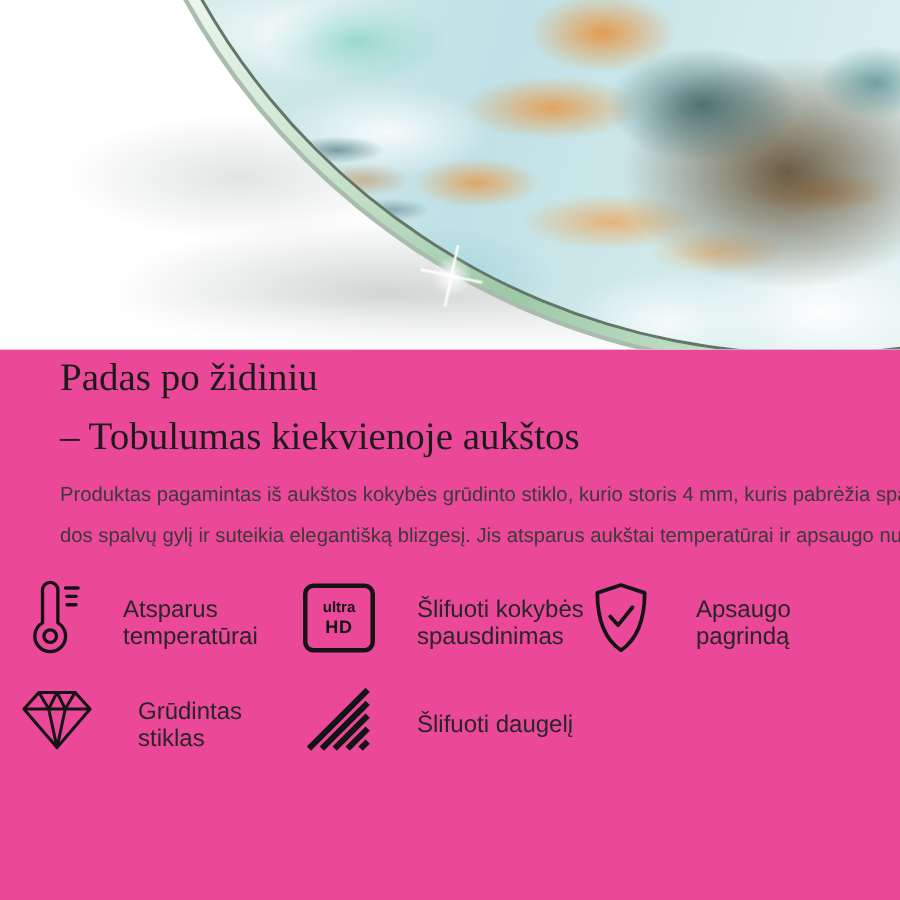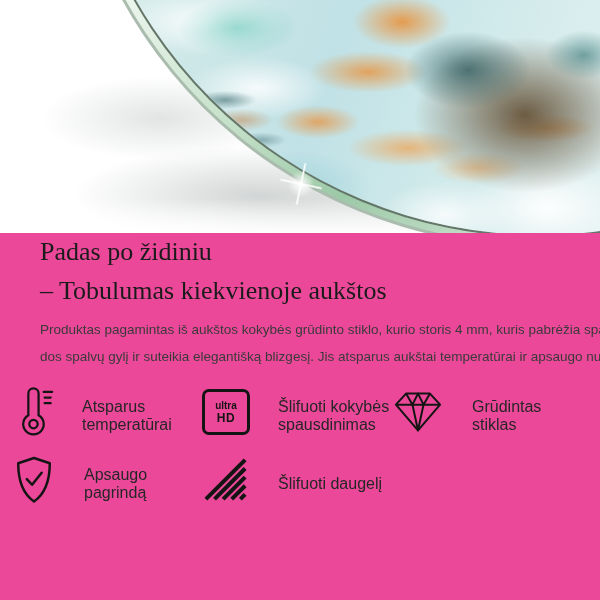--- a/index.html
+++ b/index.html
@@ -119,42 +119,42 @@
         <div class="uhd">
           <span class="uhd-top">ultra</span>
           <span class="uhd-bottom">HD</span>
         </div>
       </div>
       <div class="feature-label">Šlifuoti kokybės spausdinimas</div>
     </div>
 
     <div class="feature">
       <div class="icon-box">
+        <svg width="44" height="50" viewBox="0 0 46 52" aria-hidden="true">
+          <g fill="none" stroke="#141414" stroke-width="2.6" stroke-linecap="round" stroke-linejoin="round">
+            <path d="M23 3 L39.5 8.5 C39.5 27 34.5 40.5 23 48.5 C11.5 40.5 6.5 27 6.5 8.5 Z"></path>
+            <path d="M15.5 25 l5.5 6 L31 18.5"></path>
+          </g>
+        </svg>
+      </div>
+      <div class="feature-label">Apsaugo pagrindą</div>
+    </div>
+
+    <div class="feature">
+      <div class="icon-box">
         <svg width="52" height="46" viewBox="0 0 56 50" aria-hidden="true">
           <g fill="none" stroke="#141414" stroke-width="2.2" stroke-linejoin="round">
             <path d="M15 5 H41 L52 17 L28 45 L4 17 Z"></path>
             <path d="M4 17 H52"></path>
             <path d="M15 5 L22 17 L28 5 L34 17 L41 5"></path>
             <path d="M22 17 L28 45 L34 17"></path>
           </g>
         </svg>
       </div>
       <div class="feature-label">Grūdintas stiklas</div>
-    </div>
-
-    <div class="feature">
-      <div class="icon-box">
-        <svg width="44" height="50" viewBox="0 0 46 52" aria-hidden="true">
-          <g fill="none" stroke="#141414" stroke-width="2.6" stroke-linecap="round" stroke-linejoin="round">
-            <path d="M23 3 L39.5 8.5 C39.5 27 34.5 40.5 23 48.5 C11.5 40.5 6.5 27 6.5 8.5 Z"></path>
-            <path d="M15.5 25 l5.5 6 L31 18.5"></path>
-          </g>
-        </svg>
-      </div>
-      <div class="feature-label">Apsaugo pagrindą</div>
     </div>
 
     <div class="feature">
       <div class="icon-box">
         <svg width="48" height="44" viewBox="0 0 50 46" aria-hidden="true">
           <g stroke="#141414" stroke-width="4.2">
             <line x1="4" y1="43" x2="45" y2="2"></line>
             <line x1="13" y1="43" x2="45" y2="11"></line>
             <line x1="22" y1="43" x2="45" y2="20"></line>
             <line x1="31" y1="43" x2="45" y2="29"></line>

